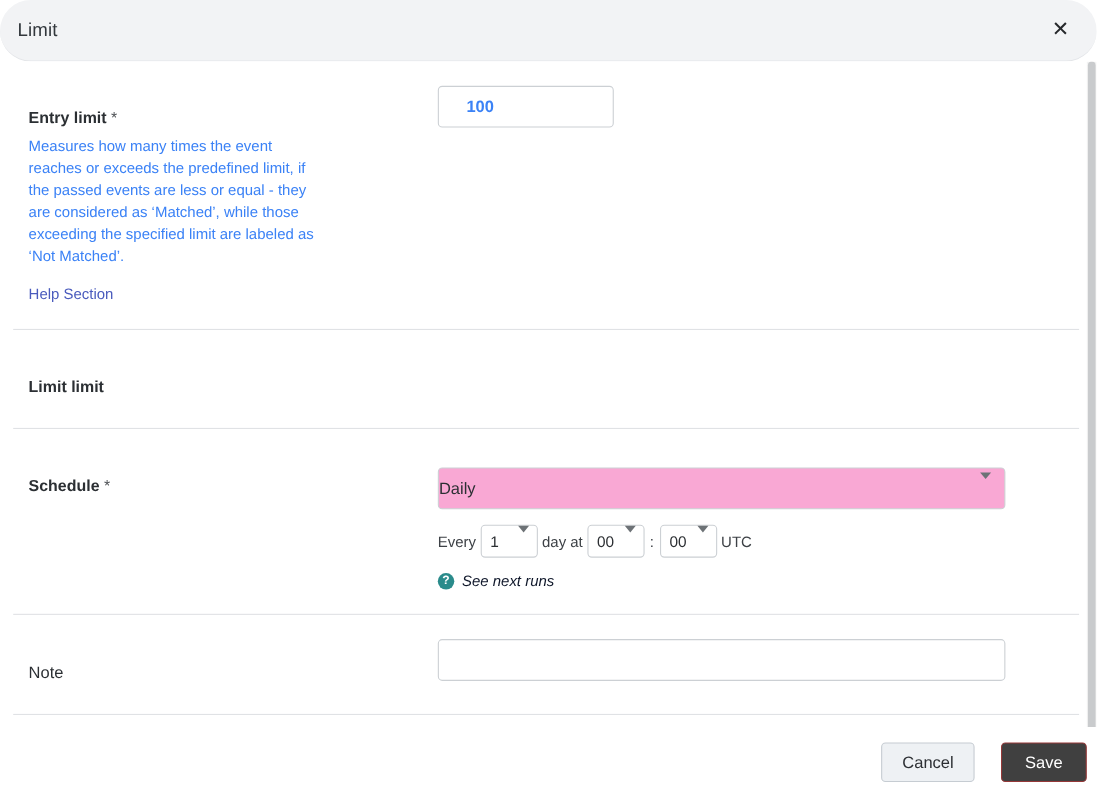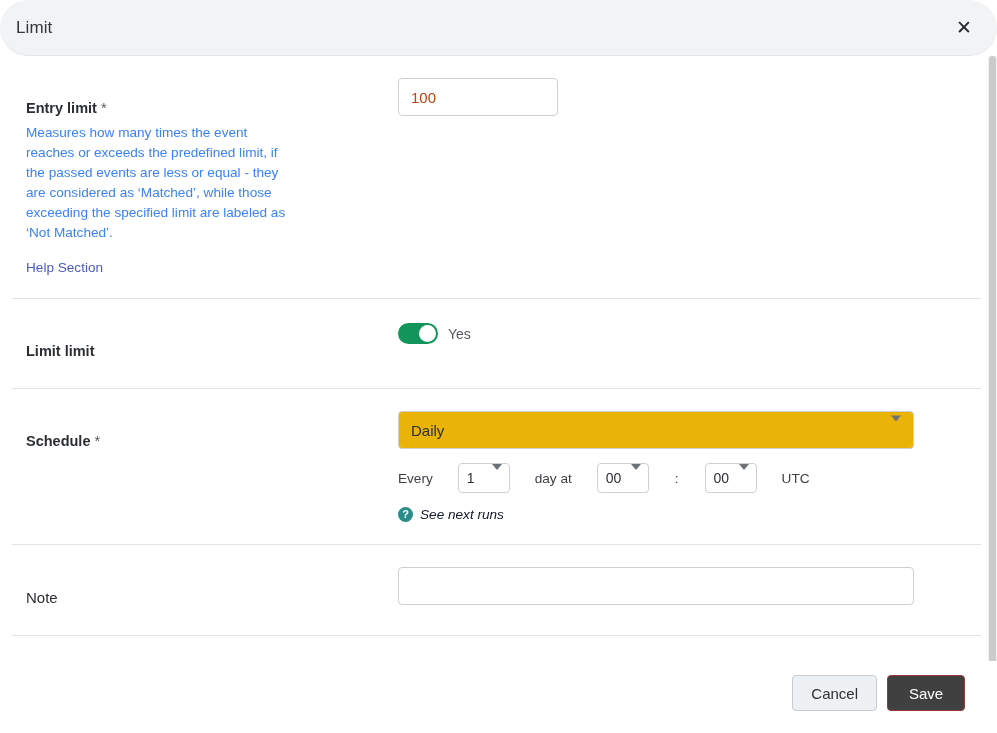--- a/index.html
+++ b/index.html
@@ -121,26 +121,27 @@
     cursor: pointer;
   }
 
   
   .text-input {
     width: 160px;
     height: 38px;
     box-sizing: border-box;
     border: 1px solid #ccd0d4;
     border-radius: 4px;
-    padding: 0 12px;
+    padding: 0 25px;
     font-size: 15px;
-    color: #c2410c;
+    color: #3b82f6;
     background: #fff;
     font-family: "Liberation Sans", sans-serif;
     outline: none;
+    font-weight: bold;
   }
   .note-input {
     width: 516px;
     height: 38px;
   }
 
   
   .toggle-wrap {
     display: flex;
     align-items: center;
@@ -171,46 +172,47 @@
   }
 
   
   .select-large {
     position: relative;
     width: 516px;
     height: 38px;
     box-sizing: border-box;
     border: 1px solid #ccd0d4;
     border-radius: 4px;
-    background: #eab308;
-    display: flex;
-    align-items: center;
-    padding: 0 12px;
+    background: #f9a8d4;
+    display: flex;
+    align-items: center;
+    padding: 0 0;
     font-size: 15px;
     color: #2c2f33;
     cursor: pointer;
+    margin-top: 13px;
   }
   .select-large .caret {
     position: absolute;
     right: 12px;
     top: 50%;
     transform: translateY(-50%);
   }
   .caret-tri {
     width: 0; height: 0;
     border-left: 5px solid transparent;
     border-right: 5px solid transparent;
     border-top: 6px solid #6d7276;
   }
 
   
   .sched-detail {
     display: flex;
     align-items: center;
-    gap: 25px;
+    gap: 4px;
     margin-top: 14px;
     font-size: 13.6px;
     color: #3d4146;
   }
   .select-small {
     position: relative;
     width: 52px;
     height: 30px;
     box-sizing: border-box;
     border: 1px solid #ccd0d4;
@@ -259,22 +261,22 @@
     color: #0f172a;
   }
 
   
   .dialog-footer {
     height: 72px;
     min-height: 72px;
     display: flex;
     align-items: center;
     justify-content: flex-end;
-    gap: 10px;
-    padding: 0 32px 8px 0;
+    gap: 24px;
+    padding: 0 9px 8px 0;
     box-sizing: border-box;
     background: #ffffff;
   }
   .btn {
     height: 36px;
     min-width: 78px;
     border-radius: 4px;
     font-size: 15px;
     font-family: "Liberation Sans", sans-serif;
     cursor: pointer;
@@ -335,28 +337,20 @@
         </div>
         <div class="row-field-col">
           <input class="text-input" type="text" value="100" style="">
         </div>
       </div>
 
       <div class="form-row">
         <div class="row-label-col">
           <div class="label-title">Limit limit</div>
         </div>
-        <div class="row-field-col">
-          <div class="toggle-wrap">
-            <div class="toggle">
-              <div class="knob"></div>
-            </div>
-            <span class="toggle-label">Yes</span>
-          </div>
-        </div>
       </div>
 
       <div class="form-row">
         <div class="row-label-col">
           <div class="label-title">
             <span>Schedule</span>
             <span class="req">*</span>
           </div>
         </div>
         <div class="row-field-col">

